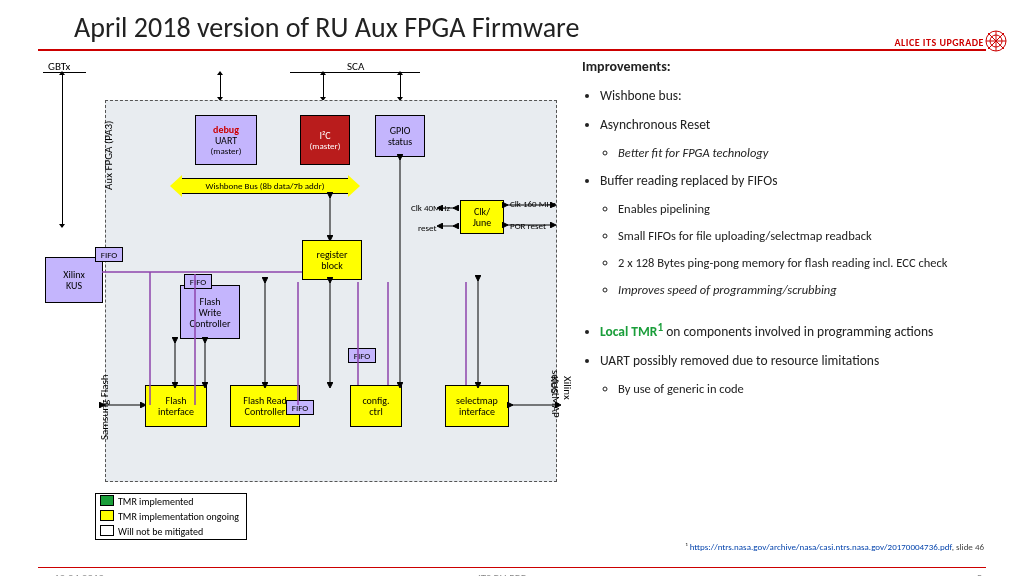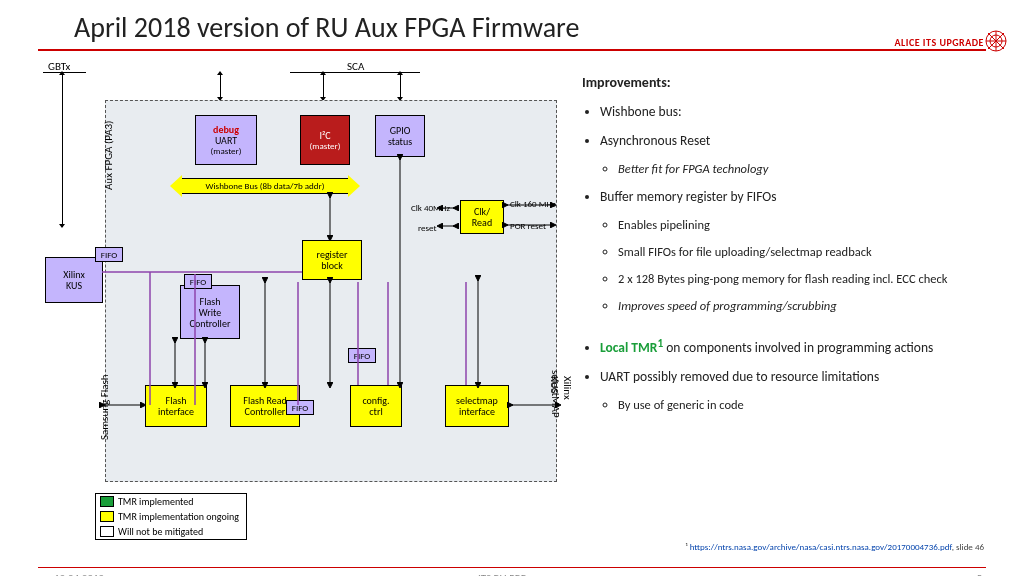--- a/index.html
+++ b/index.html
@@ -13,32 +13,32 @@
 .y{background:#ffff00}
 .g{background:#b91c1c}
 .w{background:#c4b5fd}
 .lbl{position:absolute;font-size:11px}
 .thin{font-size:9px}
 .red{color:#c00;font-weight:bold}
 .arrow-v{position:absolute;width:1px;background:#000}
 .arrow-v::before,.arrow-v::after{content:"";position:absolute;left:-3px;border:3px solid transparent}
 .arrow-v::before{top:-4px;border-bottom:4px solid #000}
 .arrow-v::after{bottom:-4px;border-top:4px solid #000}
-.right{position:absolute;left:582px;top:74px;width:410px;font-size:13.5px;color:#222}
+.right{position:absolute;left:582px;top:58px;width:410px;font-size:13.5px;color:#222}
 .right b{font-weight:bold}
 .right ul{margin:4px 0 8px 0;padding-left:18px}
 .right li{margin:12px 0}
 .right i{font-style:italic}
 .right .h{font-weight:bold;font-size:14px}
 .right .sub{font-size:12.5px}
 .right .green{color:#1a9e3a;font-weight:bold}
 .footer{position:absolute;left:38px;bottom:8px;width:948px;border-top:1px solid #c00;color:#888;font-size:11px}
 .footer span{position:absolute}
 .legend{position:absolute;left:95px;bottom:36px;border:1px solid #000;background:#fff;font-size:10px;width:150px}
-.legend div{display:flex;align-items:center;padding:1px 4px}
+.legend div{display:flex;align-items:flex-start;padding:1px 4px}
 .legend .sw{width:12px;height:9px;border:1px solid #000;margin-right:4px}
 .vertlabel{position:absolute;font-size:11px;transform:rotate(-90deg);transform-origin:left top}
 .vertlabel2{position:absolute;font-size:11px;transform:rotate(90deg);transform-origin:left top}
 .cite{position:absolute;right:40px;bottom:24px;font-size:9px;color:#444}
 .cite a{color:#0645ad}
 .wb{position:absolute;background:#ffff00;border:1px solid #000;font-size:9px;text-align:center;height:14px;line-height:14px}
 .wb::before,.wb::after{content:"";position:absolute;top:-4px;border:11px solid transparent}
 .wb::before{left:-22px;border-right:12px solid #ffff00}
 .wb::after{right:-22px;border-left:12px solid #ffff00}
 </style>
@@ -84,21 +84,21 @@
     <span class="thin">(master)</span>
   </div>
   <div class="box w" style="left:335px;top:55px;width:48px;height:40px;white-space:pre">GPIO
 status</div>
 
   <div class="wb" style="left:140px;top:118px;width:168px">Wishbone Bus (8b data/7b addr)</div>
 
   <div class="box y" style="left:262px;top:180px;width:58px;height:38px;white-space:pre">register
 block</div>
   <div class="box y" style="left:420px;top:140px;width:42px;height:32px;white-space:pre">Clk/
-Read</div>
+June</div>
   <div class="lbl thin" style="left:371px;top:142px">Clk 40MHz</div>
   <div class="lbl thin" style="left:378px;top:162px">reset</div>
   <div class="lbl thin" style="left:470px;top:138px">Clk 160 MHz</div>
   <div class="lbl thin" style="left:470px;top:160px">POR reset</div>
 
   <div class="box w" style="left:5px;top:197px;width:56px;height:44px;white-space:pre">Xilinx
 KUS</div>
   <div class="box w thin" style="left:55px;top:187px;width:26px;height:13px">FIFO</div>
 
   <div class="box w" style="left:140px;top:225px;width:58px;height:52px;white-space:pre">Flash
@@ -172,21 +172,21 @@
 <div class="right">
   <div class="h">Improvements:</div>
   <ul>
     <li><span>Wishbone bus:</span>
     </li>
     <li><span>Asynchronous Reset</span>
       <ul class="sub">
           <li><i>Better fit for FPGA technology</i></li>
         </ul>
     </li>
-    <li><span>Buffer memory register by FIFOs</span>
+    <li><span>Buffer reading replaced by FIFOs</span>
       <ul class="sub">
         <li>Enables pipelining</li>
         <li>Small FIFOs for file uploading/selectmap readback</li>
         <li>2 x 128 Bytes ping-pong memory for flash reading incl. ECC check</li>
         <li><i>Improves speed of programming/scrubbing</i></li>
       </ul>
     </li>
   </ul>
   <ul style="margin-top:22px">
     <li><span class="green"><span>Local TMR</span><sup>1</sup></span><span> on components involved in programming actions</span></li>

